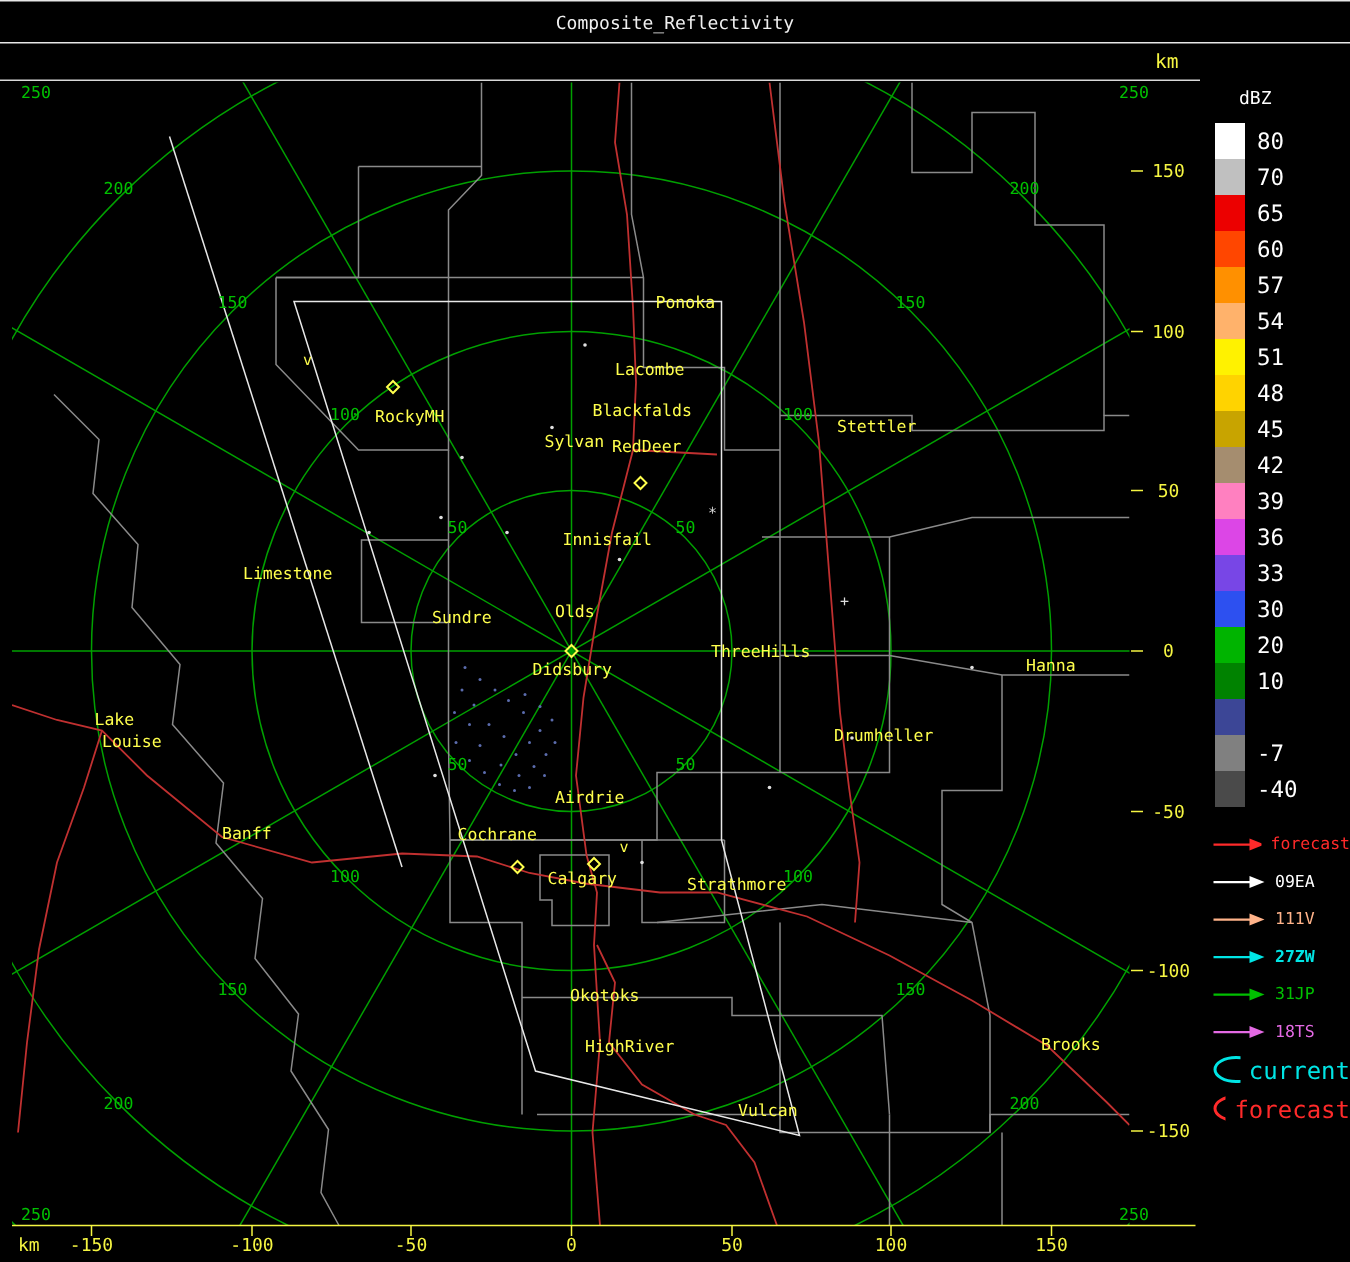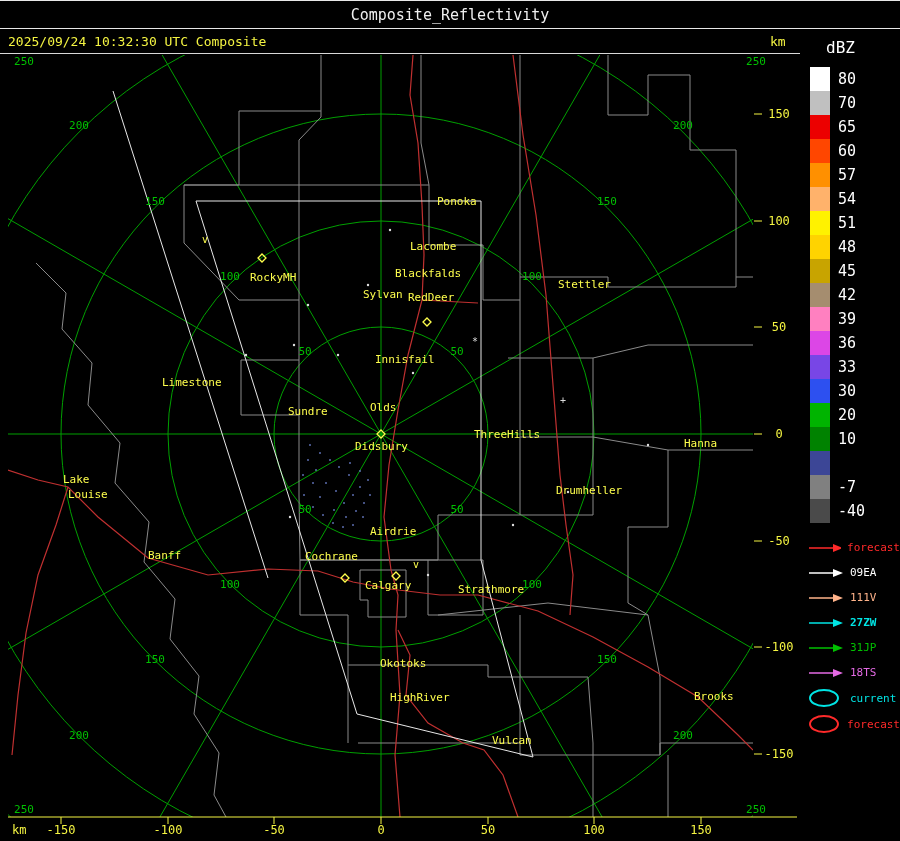--- a/index.html
+++ b/index.html
@@ -1,35 +1,35 @@
 <!DOCTYPE html>
 <html><head>
 <meta charset="utf-8">
 <style>
   html,body{margin:0;padding:0;background:#000;}
   body{width:900px;height:841px;overflow:hidden;position:relative;font-family:"DejaVu Sans Mono",monospace;}
   #titlebar{position:absolute;top:0;left:0;width:900px;height:29px;box-sizing:border-box;
     border-top:1px solid #e8e8e8;border-bottom:1px solid #e8e8e8;display:flex;align-items:center;
-    justify-content:center;color:#f0f0f0;font-size:15px;background:#000;}
+    justify-content:center;color:#f0f0f0;font-size:12px;background:#000;}
   #statusbar{position:absolute;top:30px;left:0;width:800px;height:24px;box-sizing:border-box;
     border-bottom:1px solid #d8d8d8;color:#f5f542;font-size:13px;background:#000;}
   #timestamp{position:absolute;left:8px;top:4px;white-space:pre;}
   #km-top{position:absolute;left:770px;top:4px;}
   #map{position:absolute;left:8px;top:55px;background:#000;}
   #panel{position:absolute;left:800px;top:30px;width:100px;height:811px;background:#000;}
-  .dbz{color:#ffffff;font-size:16px;margin:8px 0 0 26px;}
+  .dbz{color:#ffffff;font-size:12px;margin:28px 0 0 26px;}
   #colorbar-rows{margin-top:10px;}
   .cbrow{display:flex;align-items:center;height:24px;padding-left:10px;}
   .cbrow .sw{width:20px;height:24px;}
   .cbrow .lb{color:#ffffff;font-size:15px;margin-left:8px;}
   #legend{margin-top:12px;}
   .lgrow{display:flex;align-items:center;height:25px;padding-left:8px;}
   .lgrow .lab{font-size:11px;margin-left:6px;}
   .elrow{display:flex;align-items:center;height:26px;padding-left:8px;}
-  .elrow .lab{font-size:11px;margin-left:6px;}
+  .elrow .lab{font-size:16px;margin-left:6px;}
   
   text{font-family:"DejaVu Sans Mono",monospace;}
   .ring{fill:none;stroke:#00a000;stroke-width:1;}
   .spoke{stroke:#00a000;stroke-width:1;}
   .county{fill:none;stroke:#8a8a8a;stroke-width:1;}
   .road{fill:none;stroke:#c03030;stroke-width:1.2;}
   .sector{fill:none;stroke:#e8e8e8;stroke-width:1;}
   .rangelbl{fill:#00c000;font-size:11px;}
   .placelbl{fill:#ffff4d;font-size:11px;}
   .axislbl{fill:#f5f542;font-size:12px;}
@@ -41,21 +41,20 @@
   .echodot{fill:#5b6cae;}
 </style>
 </head>
 <body>
 
 <div id="titlebar">
   <span>Composite_Reflectivity</span>
 </div>
 
 <div id="statusbar">
-  <span id="timestamp">2025/09/24 10:32:30 UTC Composite</span>
   <span id="km-top">km</span>
 </div>
 
 <svg id="map" width="790" height="786" viewBox="0 0 790 786">
   <defs>
     <clipPath id="mapclip">
         <rect x="0" y="0" width="745" height="762"></rect>
       </clipPath>
   </defs>
   <g clip-path="url(#mapclip)">

